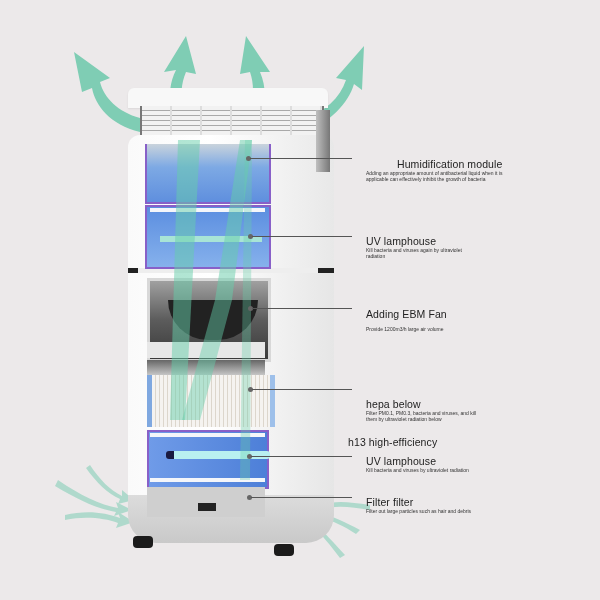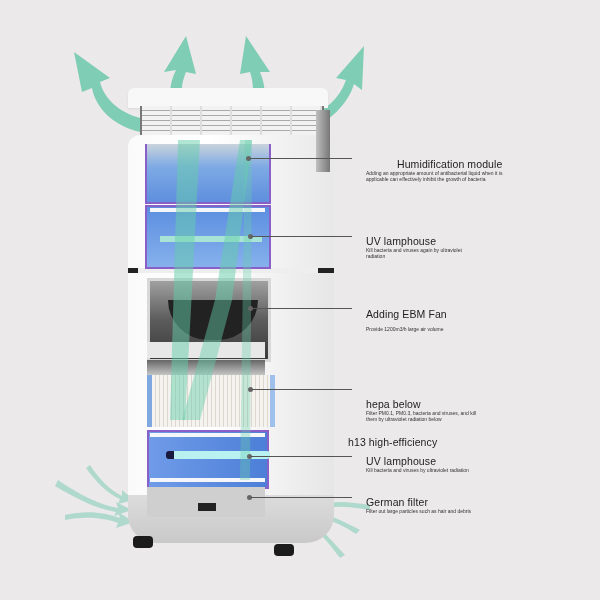--- a/index.html
+++ b/index.html
@@ -123,14 +123,14 @@
 <div class="abs title" style="left:366px;top:398px;">hepa below</div>
 <div class="abs desc" style="left:366px;top:410px;width:112px;">Filter PM0.1, PM0.3, bacteria and viruses, and kill them by ultraviolet radiation below</div>
 
 <div class="abs dot" style="left:247px;top:454px;"></div>
 <div class="abs leader" style="left:251px;top:456px;width:101px;"></div>
 <div class="abs title" style="left:366px;top:455px;">UV lamphouse</div>
 <div class="abs desc" style="left:366px;top:467px;width:160px;">Kill bacteria and viruses by ultraviolet radiation</div>
 
 <div class="abs dot" style="left:247px;top:495px;"></div>
 <div class="abs leader" style="left:251px;top:497px;width:101px;"></div>
-<div class="abs title" style="left:366px;top:496px;">German filter</div>
+<div class="abs title" style="left:366px;top:496px;">Filter filter</div>
 <div class="abs desc" style="left:366px;top:508px;width:170px;">Filter out large particles such as hair and debris</div>
 
 </body></html>

